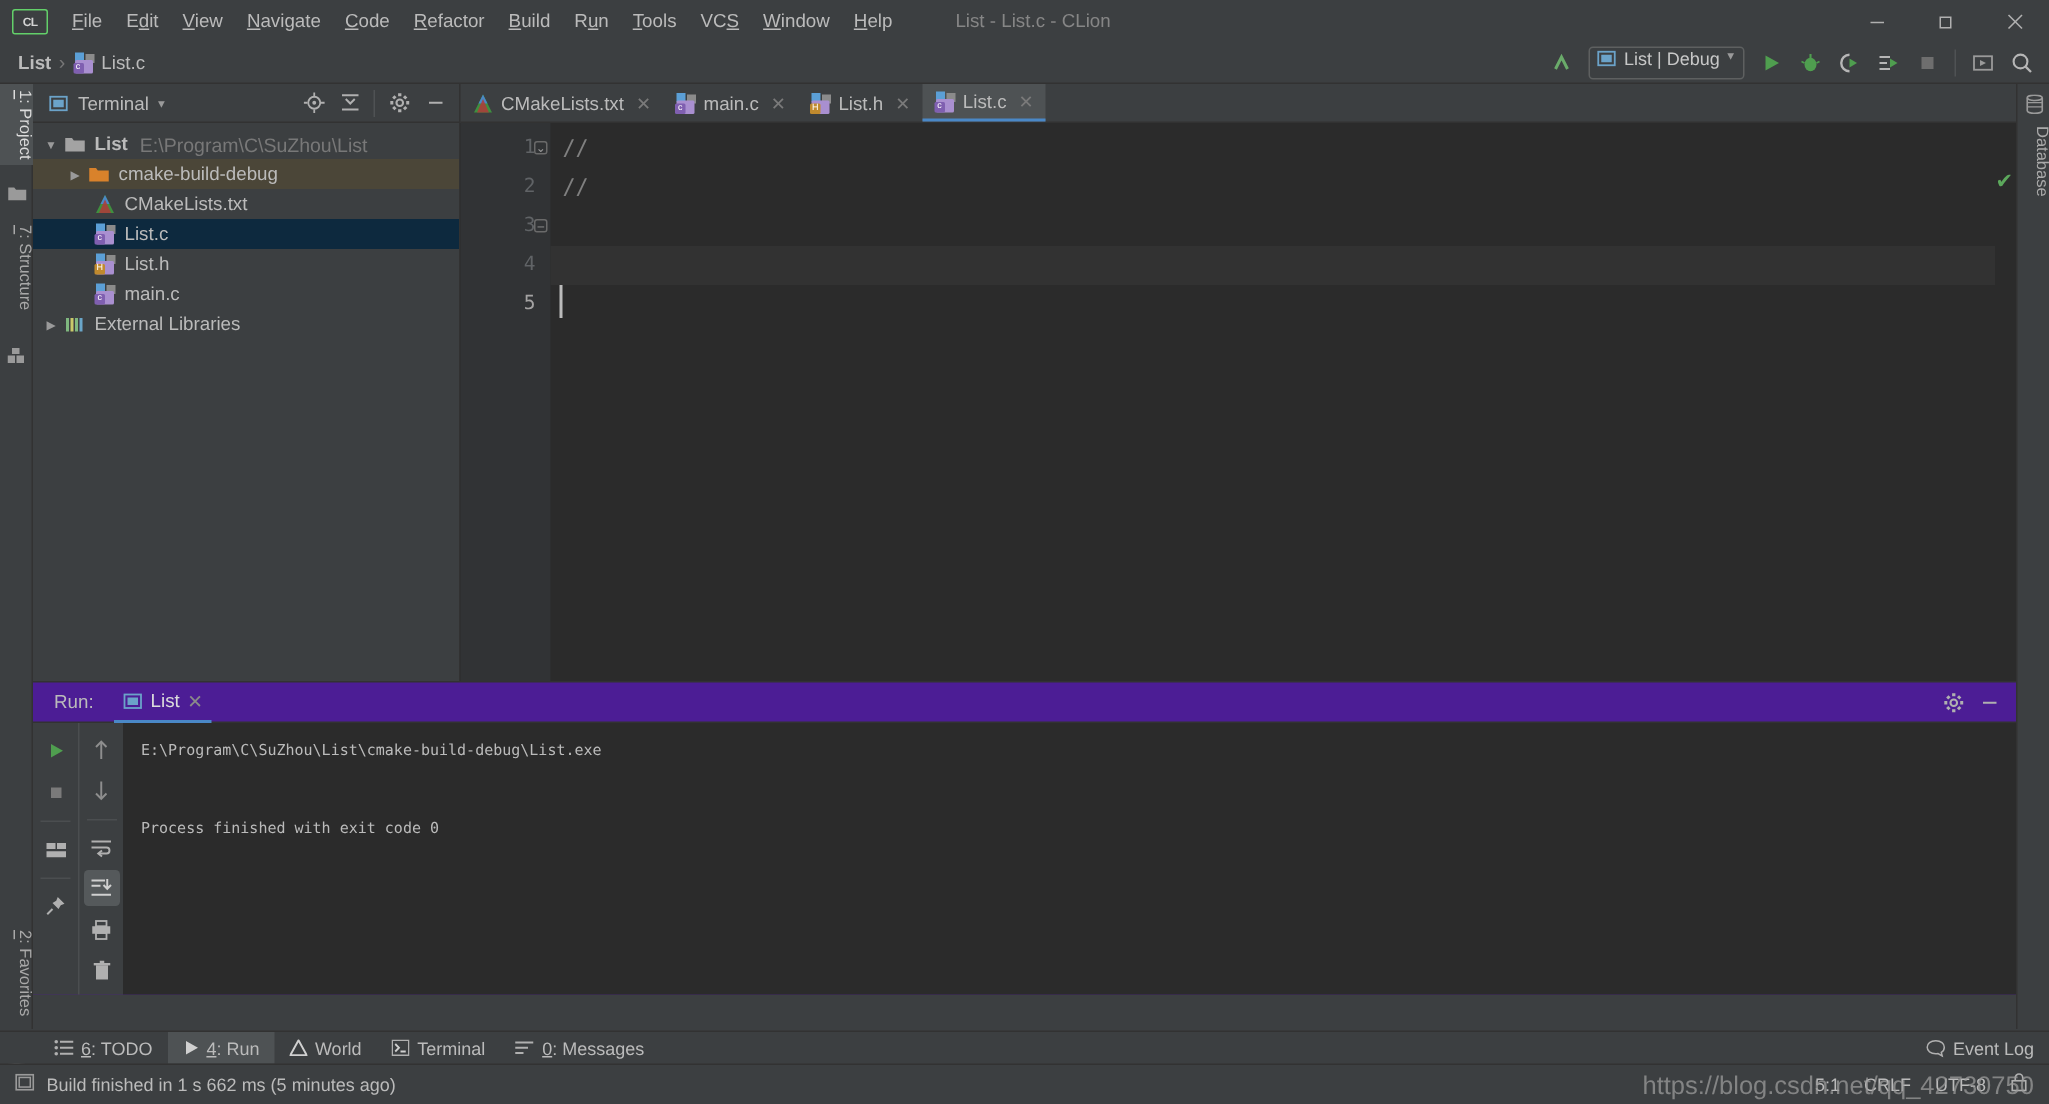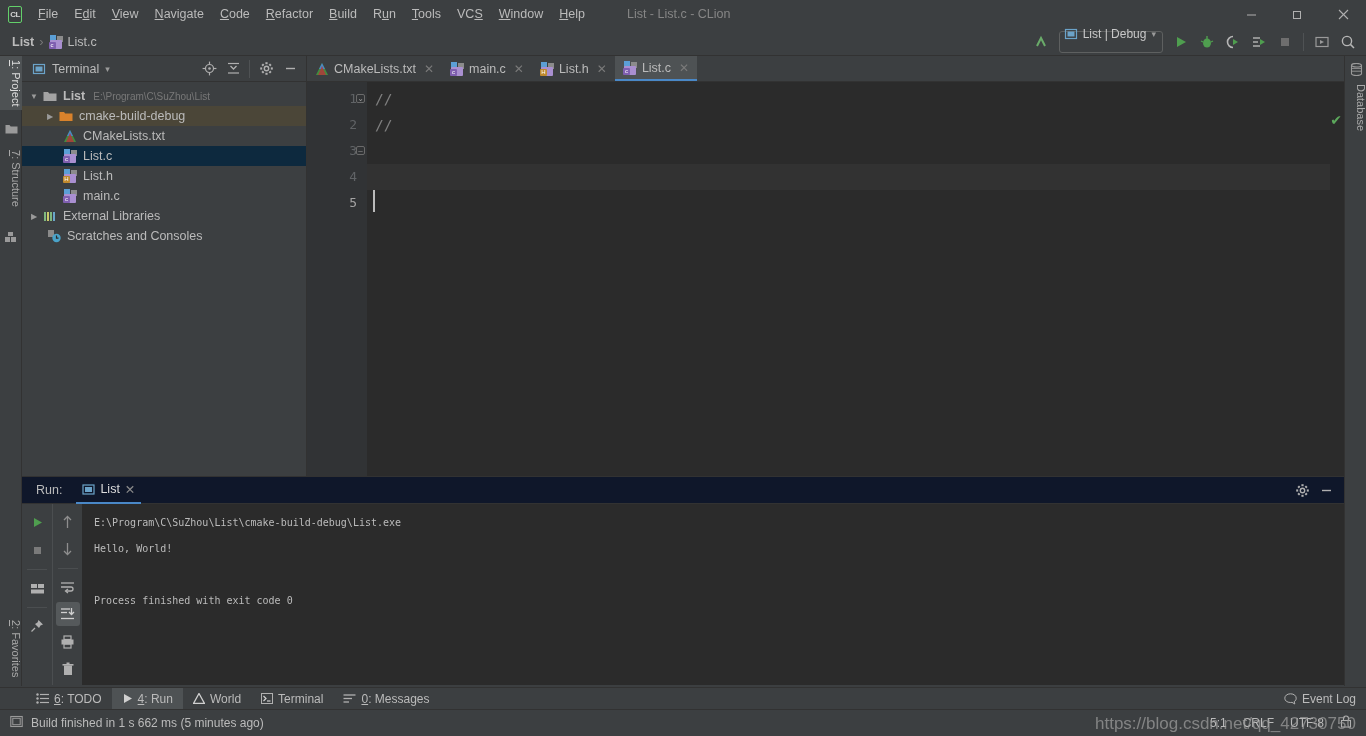--- a/index.html
+++ b/index.html
@@ -12,21 +12,21 @@
     overflow: hidden;
   }
   .app { position: relative; width: 1366px; height: 736px; }
 
   
   .titlebar {
     position: absolute; left: 0; top: 0; width: 1366px; height: 28px;
     background: #3c3f41; display: flex; align-items: center;
   }
   .cl-logo {
-    width: 14px; height: 17px; margin-left: 8px; margin-right: 8px;
+    width: 24px; height: 17px; margin-left: 8px; margin-right: 8px;
     border: 1px solid #63d06a; border-radius: 2px;
     background: #3c3f41; color: #d4d4d4;
     font-size: 8px; font-weight: bold; line-height: 15px; text-align: center;
     letter-spacing: -0.5px;
   }
   .menu-item {
     padding: 0 8px; height: 28px; line-height: 28px; font-size: 12.5px;
     color: #bbbbbb; cursor: default; white-space: nowrap;
   }
   .menu-item u { text-decoration: underline; }
@@ -57,21 +57,21 @@
   
   .nav-tools {
     position: absolute; right: 0; top: 0; height: 28px;
     display: flex; align-items: center; gap: 2px; padding-right: 6px;
   }
   .tbtn {
     width: 24px; height: 24px; display: flex; align-items: center;
     justify-content: center; border-radius: 3px;
   }
   .runcfg {
-    display: flex; align-items: center; height: 22px; gap: 5px;
+    display: flex; height: 22px; gap: 5px;
     border: 1px solid #5e6060; border-radius: 3px; padding: 0 6px 16px 4px;
     color: #c8c8c8; font-size: 12px; margin: 0 4px;
   }
   .tsep { width: 1px; height: 18px; background: #4f5254; margin: 0 4px; }
 
   
   .leftstrip {
     position: absolute; left: 0; top: 56px; width: 22px; height: 630px;
     background: #3c3f41; border-right: 1px solid #323232;
   }
@@ -116,21 +116,21 @@
   .tree-row.hl  { background: #4b4638; }
   .tree-row .arrow {
     width: 12px; height: 12px; flex: 0 0 12px; margin-right: 2px;
     display: flex; align-items: center; justify-content: center;
     font-size: 8px; color: #9a9a9a;
   }
   .tree-row .ic {
     width: 16px; height: 16px; flex: 0 0 16px; margin-right: 5px;
     display: flex; align-items: center; justify-content: center;
   }
-  .tree-path { color: #787878; margin-left: 8px; font-size: 10px; }
+  .tree-path { color: #787878; margin-left: 8px; font-size: 13px; }
   .tree-lbl.bold { font-weight: bold; }
 
   
   .editor-area {
     position: absolute; left: 307px; top: 56px; width: 1037px; height: 420px;
     background: #2b2b2b;
   }
   .tabs {
     height: 26px; background: #3c3f41; display: flex; align-items: stretch;
     border-bottom: 1px solid #323232;
@@ -172,22 +172,22 @@
     background: #bbbbbb;
   }
   .editor-scroll {
     position: absolute; right: 0; top: 26px; bottom: 0; width: 14px;
     background: #2b2b2b;
   }
   .check-ok { position: absolute; right: 2px; top: 4px; color: #5ca85c; font-size: 14px; }
 
   
   .run-panel {
-    position: absolute; left: 22px; top: 476px; right: 22px; height: 209px;
-    background: #0f172a; border-top: 1px solid #323232;
+    position: absolute; left: 22px; top: 454px; right: 22px; height: 209px;
+    background: #4c1d95; border-top: 1px solid #323232;
   }
   .run-head {
     height: 27px; display: flex; align-items: center; padding-left: 14px;
     border-bottom: 1px solid #323232;
   }
   .run-lbl { font-size: 12.5px; color: #bbbbbb; margin-right: 14px; }
   .run-tab {
     display: flex; align-items: center; gap: 5px; height: 27px;
     padding: 0 6px; font-size: 12.5px; color: #dcdcdc;
     border-bottom: 2px solid #4a88c7;
@@ -532,30 +532,20 @@
           <svg width="14" height="13" viewBox="0 0 14 13">
               <rect x="1" y="2" width="2" height="9" fill="#7fb77f"></rect>
               <rect x="4" y="2" width="2" height="9" fill="#c9c96a"></rect>
               <rect x="7" y="2" width="2" height="9" fill="#7fb77f"></rect>
               <rect x="10" y="2" width="2" height="9" fill="#6aa6c9"></rect>
             </svg>
         </span>
         <span class="tree-lbl">External Libraries</span>
       </div>
 
-      <div class="tree-row" style="padding-left:24px">
-        <span class="ic">
-          <svg width="15" height="14" viewBox="0 0 15 14">
-              <path d="M1 1 L7 1 L7 8 L1 8 Z" fill="#8a8a8a"></path>
-              <circle cx="9.5" cy="9" r="4.2" fill="#4aa3c9"></circle>
-              <path d="M9.5 6.5 v2.6 h2" fill="none" stroke="#2b2b2b" stroke-width="1.2"></path>
-            </svg>
-        </span>
-        <span class="tree-lbl">Scratches and Consoles</span>
-      </div>
     </div>
   </div>
 
   <div class="editor-area">
     <div class="tabs">
       <div class="tab">
         <svg width="14" height="14" viewBox="0 0 14 14">
             <path d="M7 1 L13 13 L1 13 Z" fill="#3f8f3f"></path>
             <path d="M7 1 L10 7 L4 7 Z" fill="#4a88c7"></path>
             <path d="M7 4 L11 13 L3 13 Z" fill="#b03a3a" opacity="0.85"></path>
@@ -720,21 +710,20 @@
         <div class="sbtn">
           <svg width="14" height="14" viewBox="0 0 14 14">
               <rect x="3" y="3.5" width="8" height="9.5" fill="#b0b0b0"></rect>
               <rect x="1.5" y="2" width="11" height="1.6" fill="#b0b0b0"></rect>
               <rect x="5.5" y="0.5" width="3" height="1.6" fill="#b0b0b0"></rect>
             </svg>
         </div>
       </div>
       <div class="console">
         <div class="cline path">E:\Program\C\SuZhou\List\cmake-build-debug\List.exe</div>
-        <div class="cline out">Hello, World!</div>
         <div class="cline"></div>
         <div class="cline fin">Process finished with exit code 0</div>
       </div>
     </div>
   </div>
 
   <div class="bottom-tabs">
     <div style="width:26px"></div>
     <div class="btab">
       <svg width="13" height="11" viewBox="0 0 13 11">

